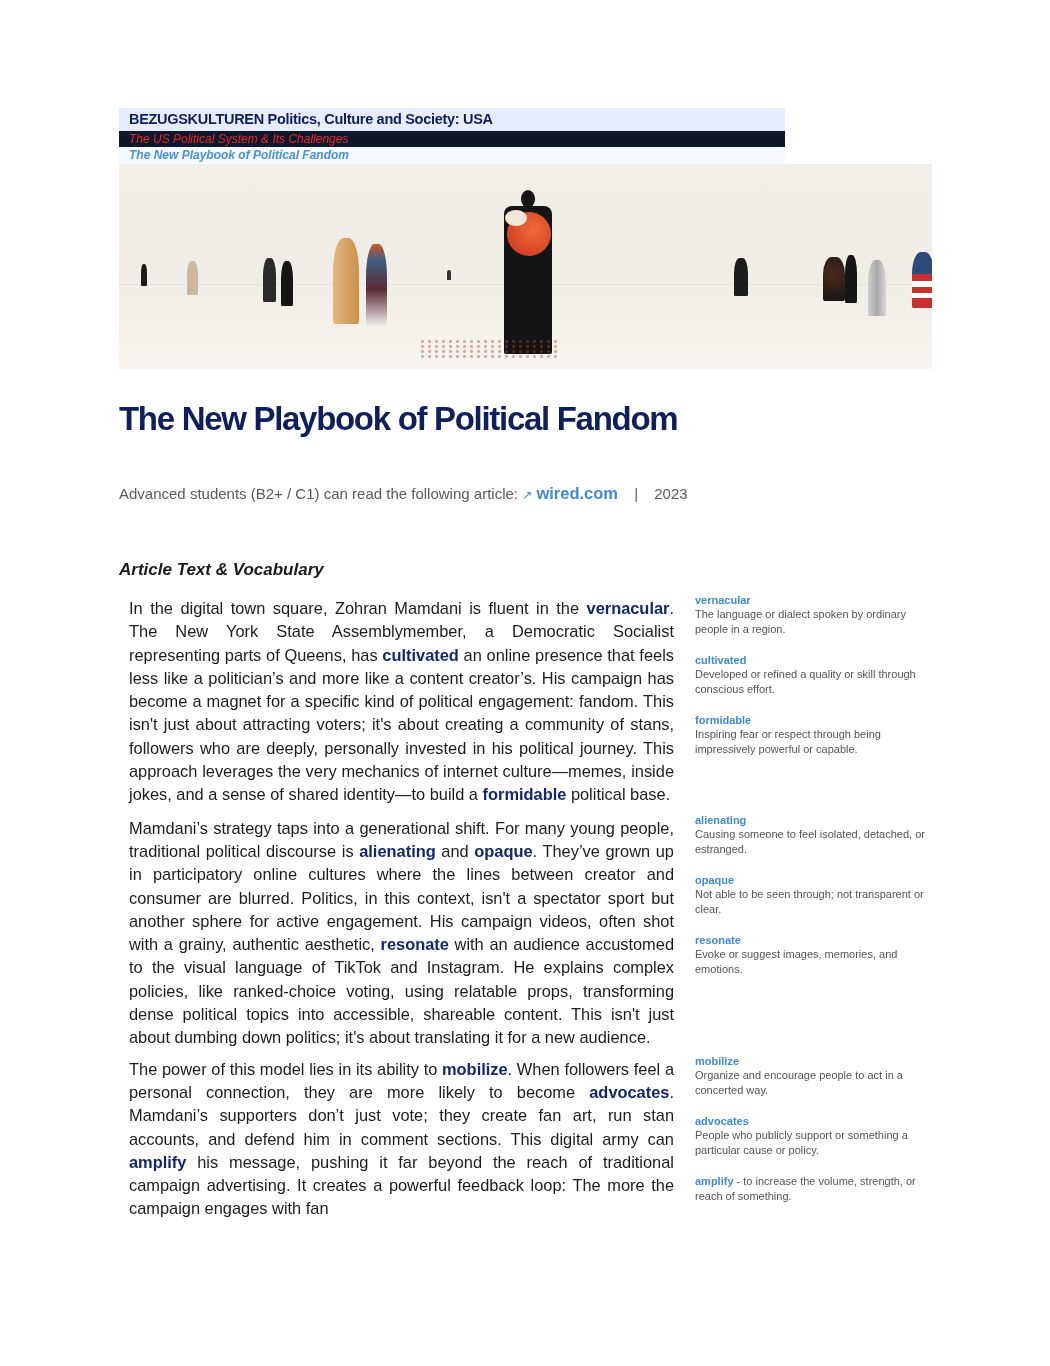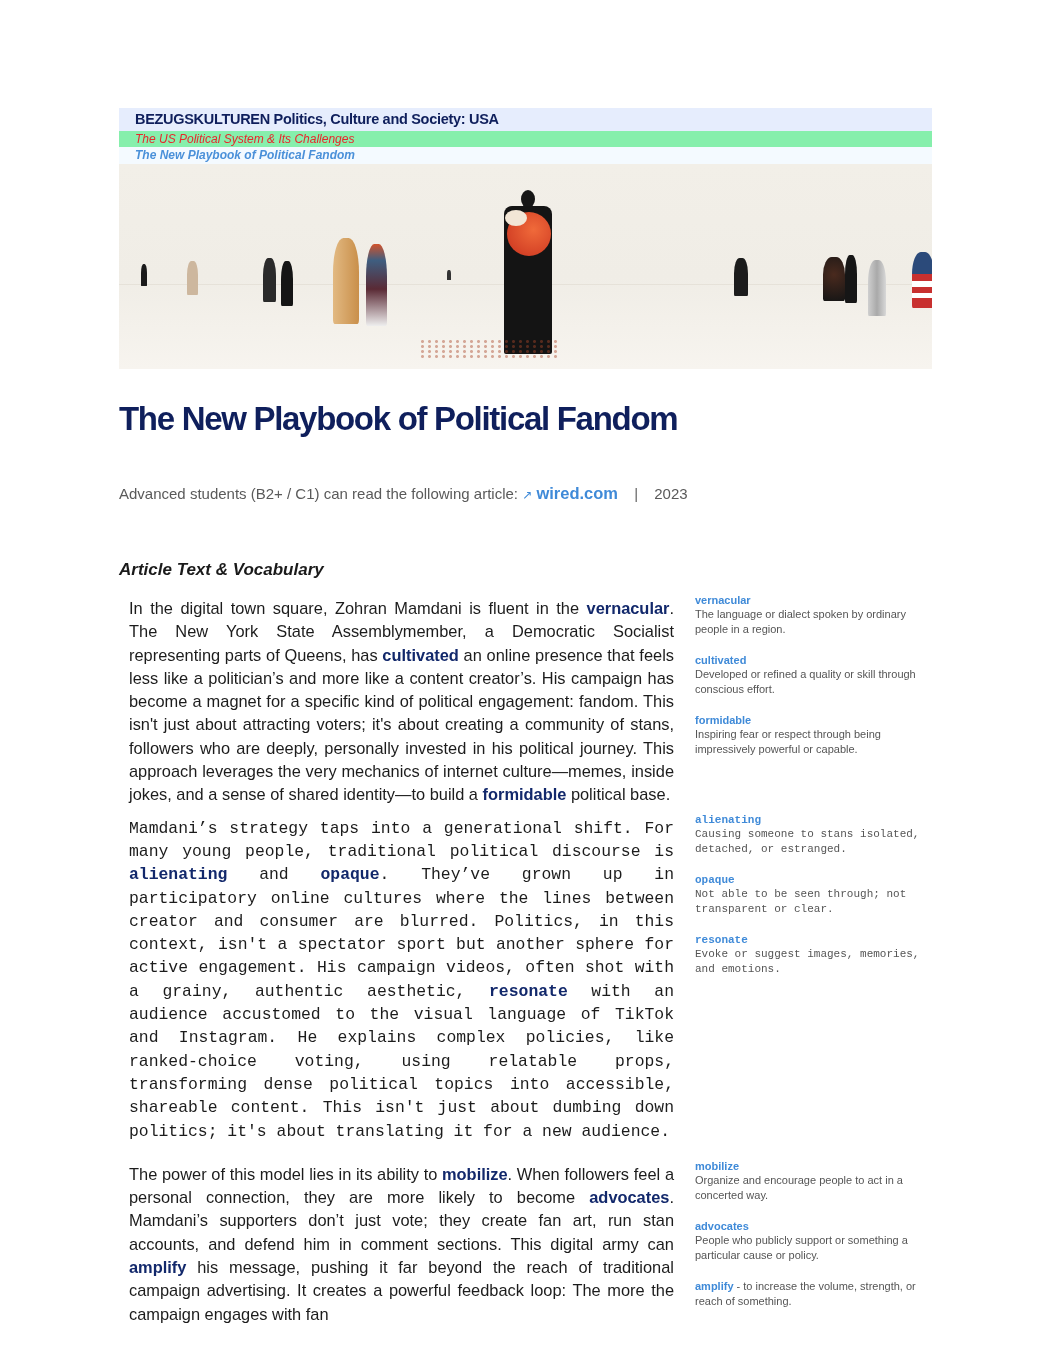--- a/index.html
+++ b/index.html
@@ -1,21 +1,21 @@
 <!DOCTYPE html>
 <html><head>
 <meta charset="utf-8">
 <style>
   html, body { margin: 0; padding: 0; background: #ffffff; }
   body { width: 1050px; height: 1366px; position: relative; overflow: hidden; font-family: "Liberation Sans", sans-serif; color: #1a1a1a; }
   .page { position: absolute; left: 119px; top: 108px; width: 813px; }
 
-  .band { width: 813px; box-sizing: border-box; padding-left: 16px; }
+  .band { width: 666px; box-sizing: border-box; padding-left: 10px; }
   .band-1 { height: 23px; background: #e6edfd; color: #0f1f5c; font-weight: bold; font-size: 14.5px; line-height: 23px; letter-spacing: -0.3px; }
-  .band-2 { height: 16px; background: #86efac; color: #e8262c; font-style: italic; font-size: 12px; line-height: 16px; }
+  .band-2 { height: 16px; background: #0f172a; color: #e8262c; font-style: italic; font-size: 12px; line-height: 16px; }
   .band-3 { height: 17px; background: #f4faff; color: #4a90d9; font-style: italic; font-weight: bold; font-size: 12px; line-height: 17px; }
 
   .hero { position: relative; width: 813px; height: 205px; background: linear-gradient(180deg, #f2efe8 0%, #f0ede6 55%, #f7f4ef 100%); overflow: hidden; }
   .horizon { position: absolute; left: 0; right: 0; top: 120px; height: 1px; background: rgba(200,190,175,0.25); }
   .fig { position: absolute; border-radius: 40% 40% 6% 6%; }
   .head { position: absolute; border-radius: 50%; background: #161616; }
   .dots { position: absolute; left: 300px; top: 175px; width: 140px; height: 20px; background: radial-gradient(circle, rgba(170,70,40,0.55) 1px, transparent 2px); background-size: 7px 5px; opacity: 0.8; }
 
   .title { margin-top: 30px; font-size: 33px; font-weight: bold; color: #0f1f5c; letter-spacing: -1.3px; line-height: 40px; }
   .meta { margin-top: 44px; font-size: 15px; color: #5a5a5a; line-height: 20px; }
@@ -87,26 +87,26 @@
           <div class="g-item">
             <span class="g-term" style="display: block;">cultivated</span>
             <div class="g-def">Developed or refined a quality or skill through conscious effort.</div>
           </div>
           <div class="g-item">
             <span class="g-term" style="display: block;">formidable</span>
             <div class="g-def">Inspiring fear or respect through being impressively powerful or capable.</div>
           </div>
         </div>
       </div>
-      <div class="row" style="margin-bottom: 20px; font-family: Liberation Mono, monospace;">
+      <div class="row" style="margin-bottom: 8px;">
         <div class="para"><span>Mamdani’s strategy taps into a generational shift. For many young people, traditional political discourse is </span><span class="vocab">alienating</span><span> and </span><span class="vocab">opaque</span><span>. They’ve grown up in participatory online cultures where the lines between creator and consumer are blurred. Politics, in this context, isn't a spectator sport but another sphere for active engagement. His campaign videos, often shot with a grainy, authentic aesthetic, </span><span class="vocab">resonate</span><span> with an audience accustomed to the visual language of TikTok and Instagram. He explains complex policies, like ranked-choice voting, using relatable props, transforming dense political topics into accessible, shareable content. This isn't just about dumbing down politics; it's about translating it for a new audience.</span></div>
         <div class="gloss" style="top: -4px;">
           <div class="g-item">
             <span class="g-term" style="display: block;">alienating</span>
-            <div class="g-def">Causing someone to stans isolated, detached, or estranged.</div>
+            <div class="g-def">Causing someone to feel isolated, detached, or estranged.</div>
           </div>
           <div class="g-item">
             <span class="g-term" style="display: block;">opaque</span>
             <div class="g-def">Not able to be seen through; not transparent or clear.</div>
           </div>
           <div class="g-item">
             <span class="g-term" style="display: block;">resonate</span>
             <div class="g-def">Evoke or suggest images, memories, and emotions.</div>
           </div>
         </div>

